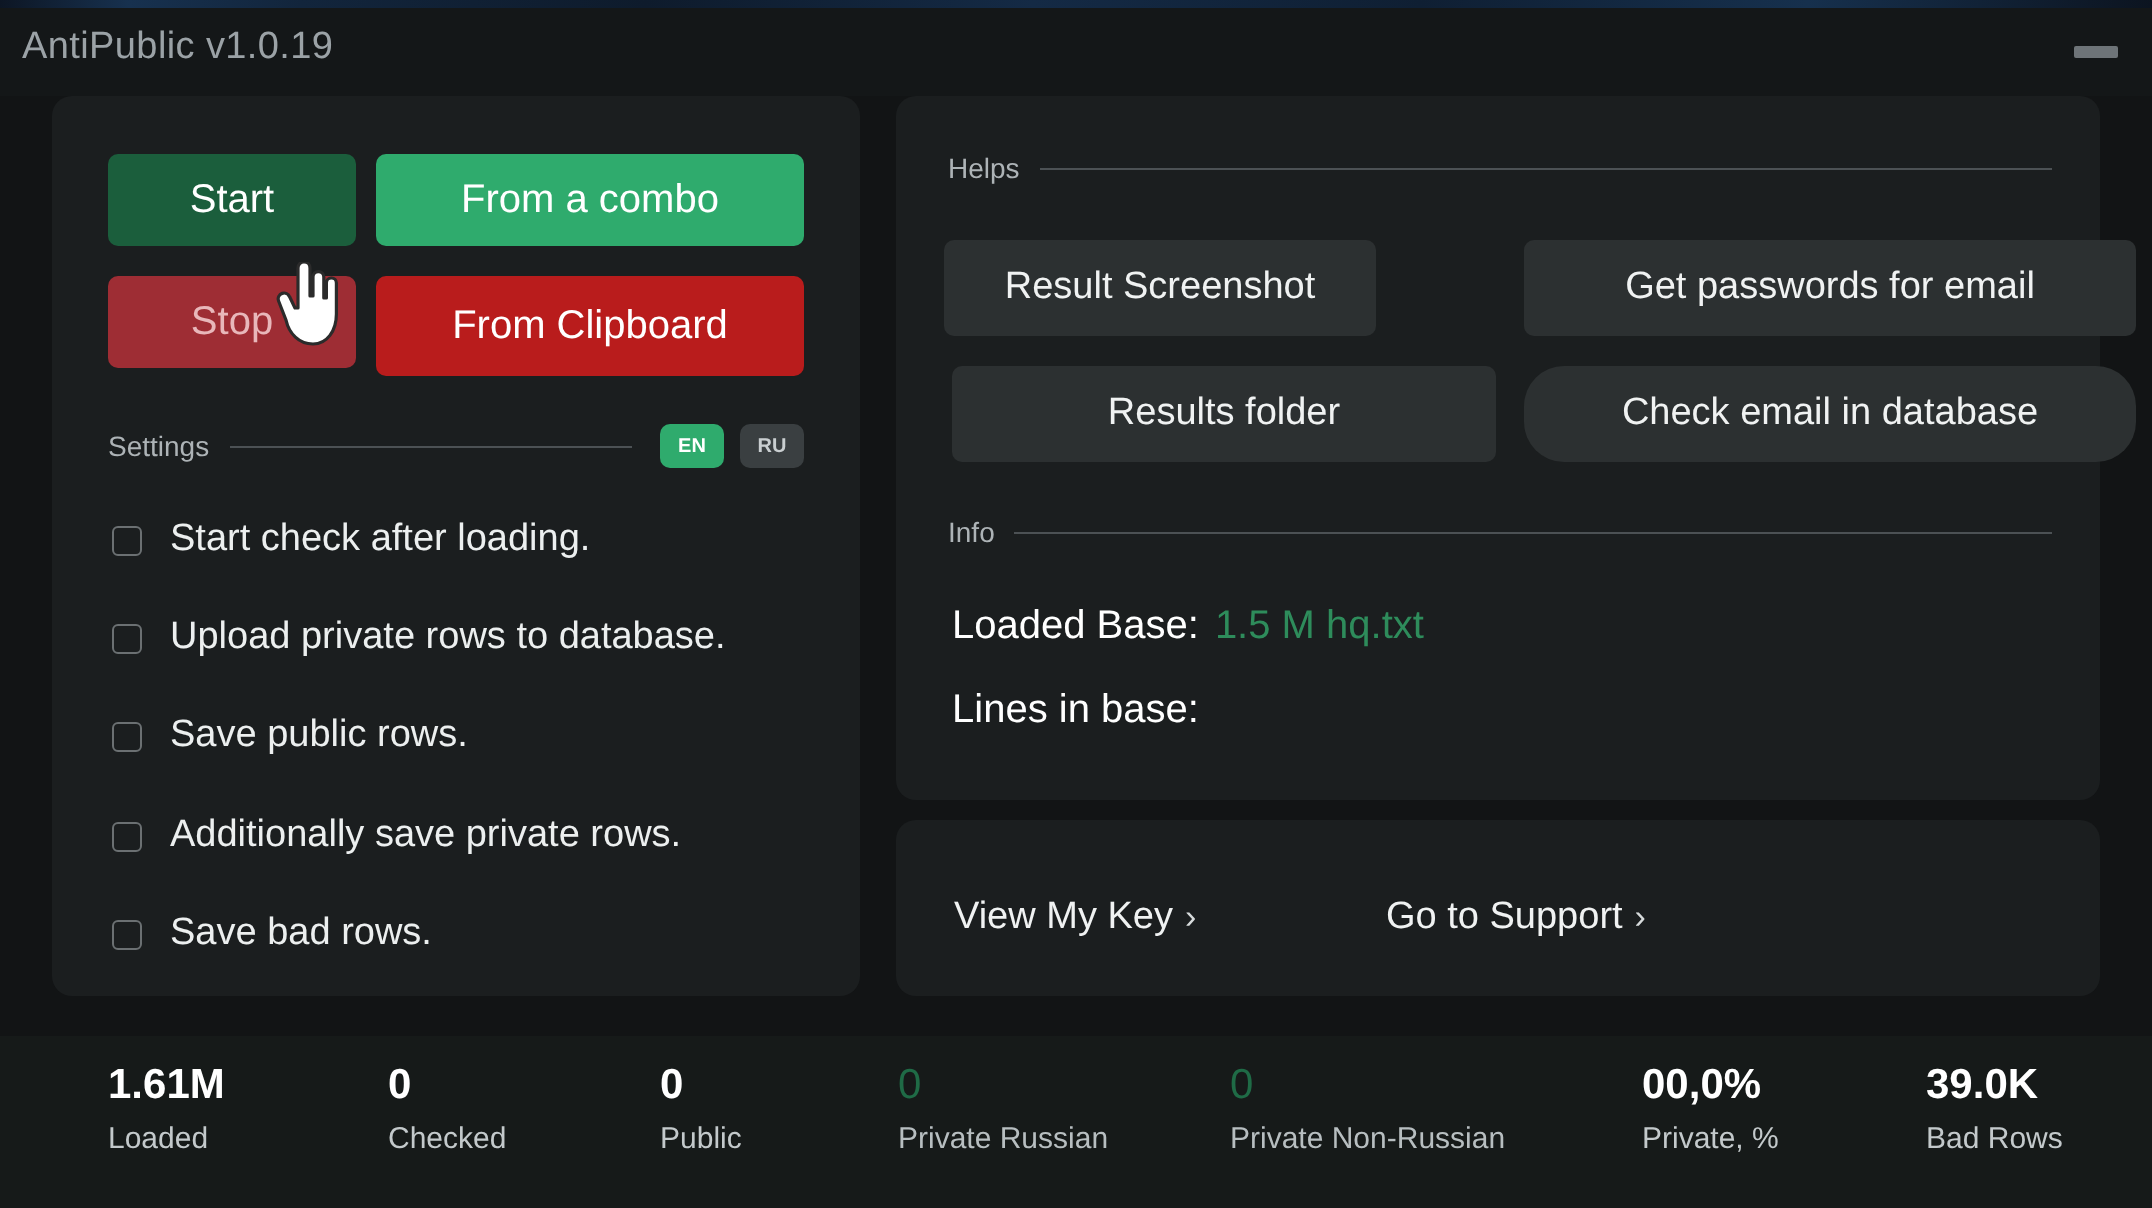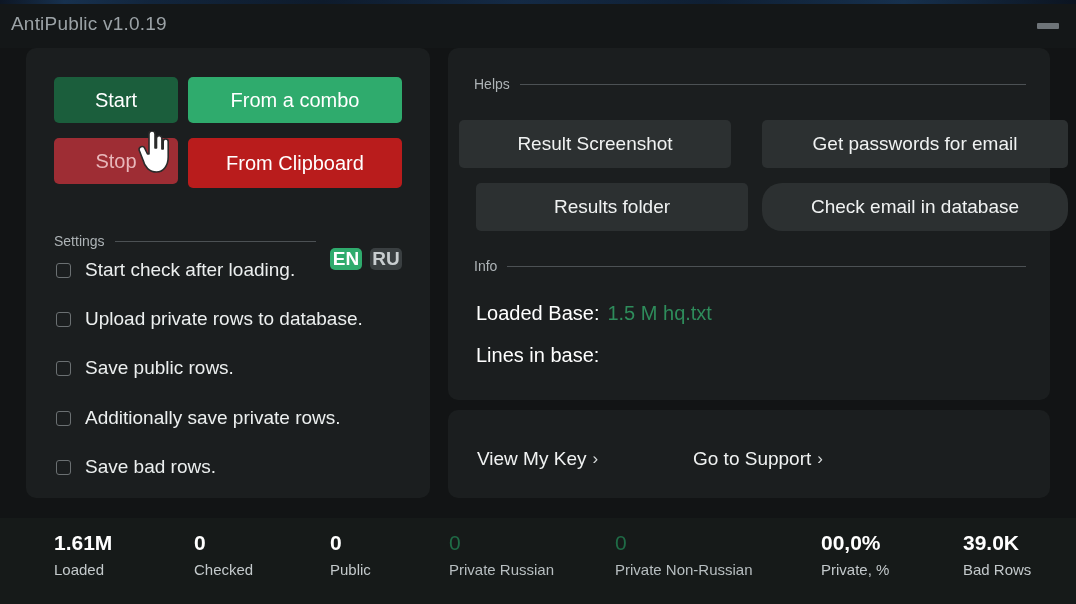--- a/index.html
+++ b/index.html
@@ -170,30 +170,29 @@
 
   
   .lang-wrap {
     display: flex;
     gap: 8px;
   }
   .lang-btn {
     border: none;
     border-radius: 5px;
     font-family: "Liberation Sans", sans-serif;
-    font-size: 19px;
+    font-size: 10px;
     font-weight: bold;
     width: 32px;
     height: 22px;
     cursor: pointer;
     display: flex;
     align-items: center;
     justify-content: center;
     color: #ffffff;
-    margin-top: 36px;
   }
   .lang-btn.active { background: #2fab6d; }
   .lang-btn.inactive { background: #3a3f41; color: #c9ced0; }
 
   
   .chk-row {
     position: absolute;
     left: 56px;
     display: flex;
     align-items: center;
@@ -235,21 +234,21 @@
     left: 474px;
     top: 76px;
     width: 552px;
   }
   .info-head {
     left: 474px;
     top: 258px;
     width: 552px;
   }
 
-  .hb1 { left: 459px; top: 120px; width: 272px; height: 48px; }
+  .hb1 { left: 472px; top: 120px; width: 216px; height: 48px; }
   .hb2 { left: 762px; top: 120px; width: 306px; height: 48px; }
   .hb3 { left: 476px; top: 183px; width: 272px; height: 48px; }
   .hb4 { left: 762px; top: 183px; width: 306px; height: 48px; border-radius: 20px; }
 
   
   .info-row {
     position: absolute;
     left: 476px;
     display: flex;
     align-items: baseline;

